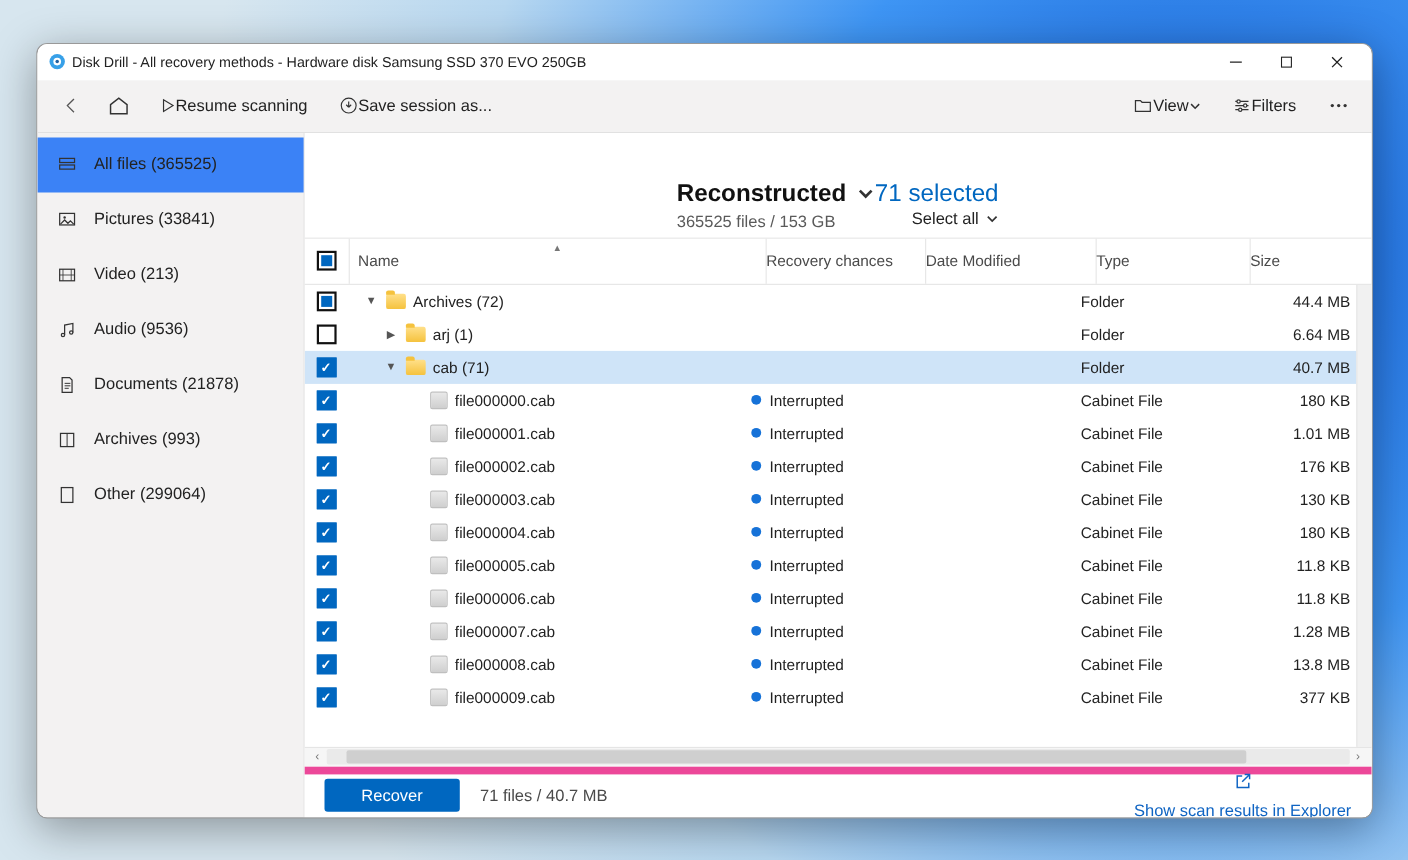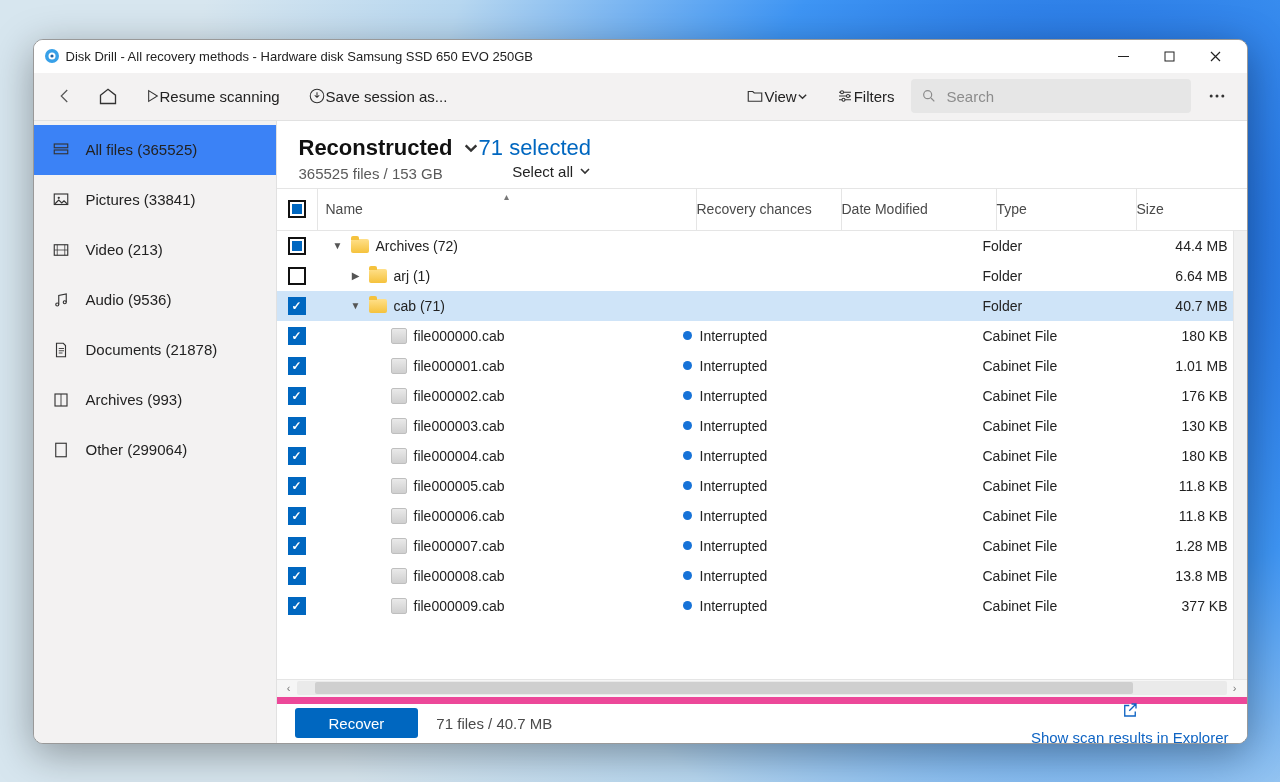--- a/index.html
+++ b/index.html
@@ -38,21 +38,21 @@
   
   .body { flex:1; display:flex; min-height:0; }
   .sidebar { width:243px; border-right:1px solid #e1e1e1; background:#f3f2f2; padding-top:4px; }
   .nav-item {
     height:50px; display:flex; align-items:center; gap:16px; padding:0 14px 0 18px;
     font-size:15px; color:#222;
   }
   .nav-item.active { background:#3b82f6; }
   .content { flex:1; display:flex; flex-direction:column; min-width:0; background:#fff; }
   .content-header {
-    display:flex; align-items:flex-start; justify-content:flex-start; padding:14px 22px 6px 22px;
+    display:flex; align-items:flex-start; justify-content:center; padding:14px 22px 6px 22px;margin-top:28px;
   }
   .ch-left { display:flex; flex-direction:column; }
   .ch-title { display:flex; align-items:center; gap:10px; font-size:22px; font-weight:600; color:#111; }
   .ch-sub { font-size:15px; color:#5a5a5a; margin-top:4px; }
   .ch-right { text-align:right; }
   .selected { font-size:22px; color:#0067c0; }
   .select-all { font-size:15px; color:#222; display:flex; align-items:center; justify-content:flex-end; gap:6px; margin-top:2px; }
   
   .grid { flex:1; display:flex; flex-direction:column; min-height:0; border-top:1px solid #e5e5e5; }
   .grid-header {
@@ -111,21 +111,21 @@
 <div class="window">
 
   <div class="titlebar">
     <span class="app-icon">
       <svg viewBox="0 0 16 16" width="16" height="16">
           <circle cx="8" cy="8" r="7" fill="#37a0e8"></circle>
           <circle cx="8" cy="8" r="3.5" fill="#fff"></circle>
           <circle cx="8" cy="8" r="1.6" fill="#2060a0"></circle>
         </svg>
     </span>
-    <span class="title">Disk Drill - All recovery methods - Hardware disk Samsung SSD 650 EVO 250GB</span>
+    <span class="title">Disk Drill - All recovery methods - Hardware disk Samsung SSD 370 EVO 250GB</span>
     <div class="win-ctl">
         <svg width="11" height="11" viewBox="0 0 11 11">
           <path d="M0 5.5h11" stroke="currentColor" stroke-width="1"></path>
         </svg>
       </div>
     <div class="win-ctl">
         <svg width="11" height="11" viewBox="0 0 11 11">
           <rect x="1" y="1" width="9" height="9" fill="none" stroke="currentColor"></rect>
         </svg>
       </div>
@@ -171,27 +171,20 @@
         </svg>
     </div>
     <div class="tbtn">
       <svg width="18" height="18" viewBox="0 0 24 24">
           <path d="M4 7h16M4 12h16M4 17h16" stroke="#333" stroke-width="1.5"></path>
           <circle cx="8" cy="7" r="2" fill="#fff" stroke="#333" stroke-width="1.5"></circle>
           <circle cx="16" cy="12" r="2" fill="#fff" stroke="#333" stroke-width="1.5"></circle>
           <circle cx="10" cy="17" r="2" fill="#fff" stroke="#333" stroke-width="1.5"></circle>
         </svg>
       <span>Filters</span>
-    </div>
-    <div class="searchbox">
-      <svg width="16" height="16" viewBox="0 0 24 24">
-          <circle cx="10" cy="10" r="6" fill="none" stroke="#8c8c8c" stroke-width="1.8"></circle>
-          <path d="M15 15l5 5" stroke="#8c8c8c" stroke-width="1.8"></path>
-        </svg>
-      <input placeholder="Search" style="">
     </div>
     <div class="more">
       <svg width="20" height="20" viewBox="0 0 24 24">
           <circle cx="5" cy="12" r="1.8" fill="#333"></circle>
           <circle cx="12" cy="12" r="1.8" fill="#333"></circle>
           <circle cx="19" cy="12" r="1.8" fill="#333"></circle>
         </svg>
     </div>
   </div>
 

